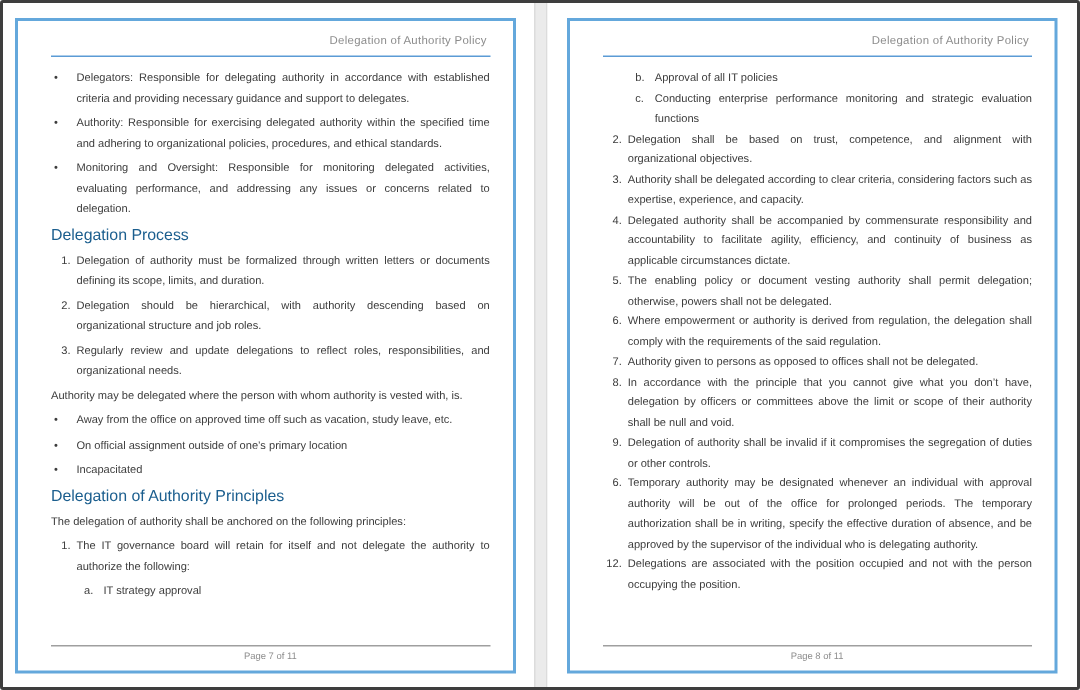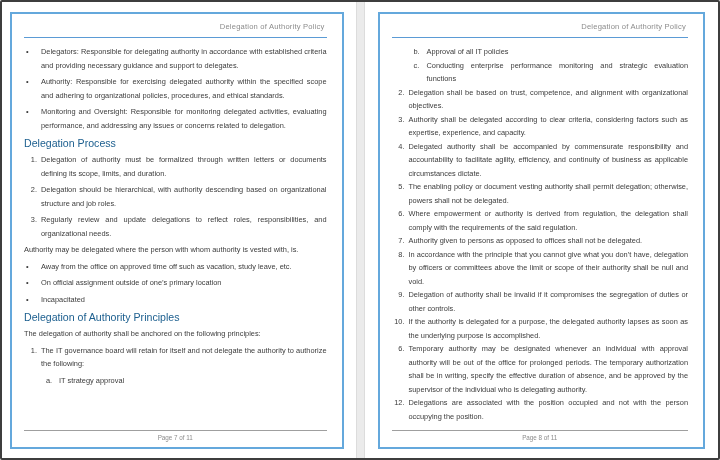--- a/index.html
+++ b/index.html
@@ -12,21 +12,21 @@
     background:#ffffff; display:flex; overflow:hidden;
   }
 
   .page { flex:1 1 0; position:relative; background:#ffffff; }
   .page-gap { flex:0 0 9px; background:#ebebeb; border-left:1px solid #dcdcdc; border-right:1px solid #dcdcdc; }
 
   .page-frame {
     position:absolute; top:10px; bottom:9px; left:8px; right:12px;
     border:2px solid #64a8dc;
     display:flex; flex-direction:column;
-    padding:4px 15px 4px 12px;
+    padding:4px 15px 4px 22px;
   }
   .page.right .page-frame { left:13px; right:13px; }
 
   .doc-header {
     flex:0 0 auto; text-align:right; color:#8c8c8c;
     font-size:7.6px; line-height:10px; letter-spacing:0.2px;
     padding:4px 2px 5px 0; border-bottom:1px solid #5b9bd5;
   }
 
   .doc-body {
@@ -68,21 +68,21 @@
       </header>
 
       <div class="doc-body">
 
         <div class="li">
           <span class="marker">•</span>
           <p class="txt"><b>Delegators:</b><span> Responsible for delegating authority in accordance with established criteria and providing necessary guidance and support to delegates.</span></p>
         </div>
         <div class="li">
           <span class="marker">•</span>
-          <p class="txt"><b>Authority:</b><span> Responsible for exercising delegated authority within the specified scope and adhering to organizational policies, procedures, and ethical standards.</span></p>
+          <p class="txt"><b>Authority:</b><span> Responsible for exercising delegated authority within the specified time and adhering to organizational policies, procedures, and ethical standards.</span></p>
         </div>
         <div class="li">
           <span class="marker">•</span>
           <p class="txt"><b>Monitoring and Oversight:</b><span> Responsible for monitoring delegated activities, evaluating performance, and addressing any issues or concerns related to delegation.</span></p>
         </div>
 
         <h2 class="doc-h2">Delegation Process</h2>
 
         <div class="li">
           <span class="marker num">1.</span>
@@ -179,24 +179,20 @@
         </div>
         <div class="li">
           <span class="marker num">8.</span>
           <p class="txt">In accordance with the principle that you cannot give what you don’t have, delegation by officers or committees above the limit or scope of their authority shall be null and void.</p>
         </div>
         <div class="li">
           <span class="marker num">9.</span>
           <p class="txt">Delegation of authority shall be invalid if it compromises the segregation of duties or other controls.</p>
         </div>
         <div class="li">
-          <span class="marker num">10.</span>
-          <p class="txt">If the authority is delegated for a purpose, the delegated authority lapses as soon as the underlying purpose is accomplished.</p>
-        </div>
-        <div class="li">
           <span class="marker num">6.</span>
           <p class="txt">Temporary authority may be designated whenever an individual with approval authority will be out of the office for prolonged periods. The temporary authorization shall be in writing, specify the effective duration of absence, and be approved by the supervisor of the individual who is delegating authority.</p>
         </div>
         <div class="li">
           <span class="marker num">12.</span>
           <p class="txt">Delegations are associated with the position occupied and not with the person occupying the position.</p>
         </div>
 
       </div>
 

